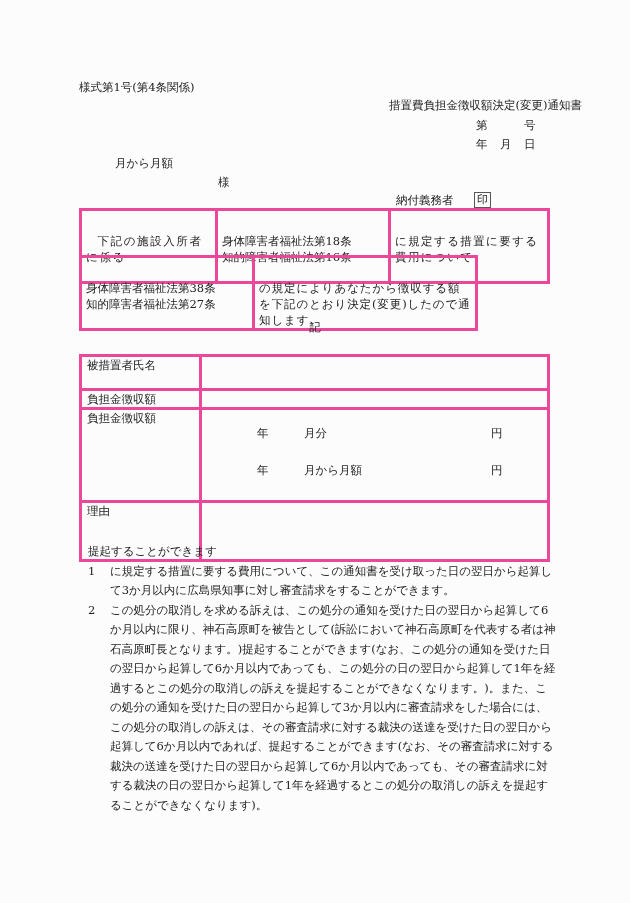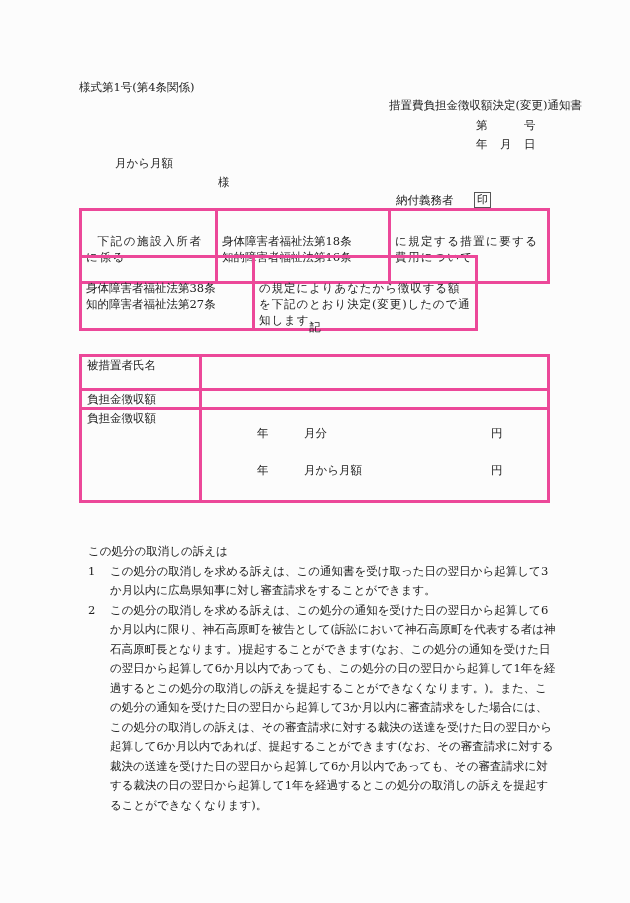--- a/index.html
+++ b/index.html
@@ -155,24 +155,28 @@
         <span class="a-tsuki">月分</span>
         <span class="a-yen">円</span>
       </div>
       <div class="amount-line">
         <span class="a-nen">年</span>
         <span class="a-tsuki">月から月額</span>
         <span class="a-yen">円</span>
       </div>
     </td>
   </tr>
+  <tr class="row-reason">
+    <td class="lbl"><span>理由</span></td>
+    <td><span></span></td>
+  </tr>
 </tbody>
   </table>
 
 <div id="notes">
-  <div id="notes-heading">この処分の取消しの訴えは</div>
+  <div id="notes-heading">提起することができます</div>
   <div class="note-item" style="padding-left:9px;text-indent:-22px;margin-left:13px;">
-    <span class="num" style="text-indent:0;">1</span><span>この処分の取消しを求める訴えは、この通知書を受け取った日の翌日から起算して3か月以内に広島県知事に対し審査請求をすることができます。</span>
+    <span class="num" style="text-indent:0;">1</span><span>に規定する措置に要する費用について、この通知書を受け取った日の翌日から起算して3か月以内に広島県知事に対し審査請求をすることができます。</span>
   </div>
   <div class="note-item" style="padding-left:9px;text-indent:-22px;margin-left:13px;">
     <span class="num" style="text-indent:0;">2</span><span>この処分の取消しを求める訴えは、この処分の通知を受けた日の翌日から起算して6か月以内に限り、神石高原町を被告として(訴訟において神石高原町を代表する者は神石高原町長となります。)提起することができます(なお、この処分の通知を受けた日の翌日から起算して6か月以内であっても、この処分の日の翌日から起算して1年を経過するとこの処分の取消しの訴えを提起することができなくなります。)。また、この処分の通知を受けた日の翌日から起算して3か月以内に審査請求をした場合には、この処分の取消しの訴えは、その審査請求に対する裁決の送達を受けた日の翌日から起算して6か月以内であれば、提起することができます(なお、その審査請求に対する裁決の送達を受けた日の翌日から起算して6か月以内であっても、その審査請求に対する裁決の日の翌日から起算して1年を経過するとこの処分の取消しの訴えを提起することができなくなります)。</span>
   </div>
 </div>
 
 </body></html>

